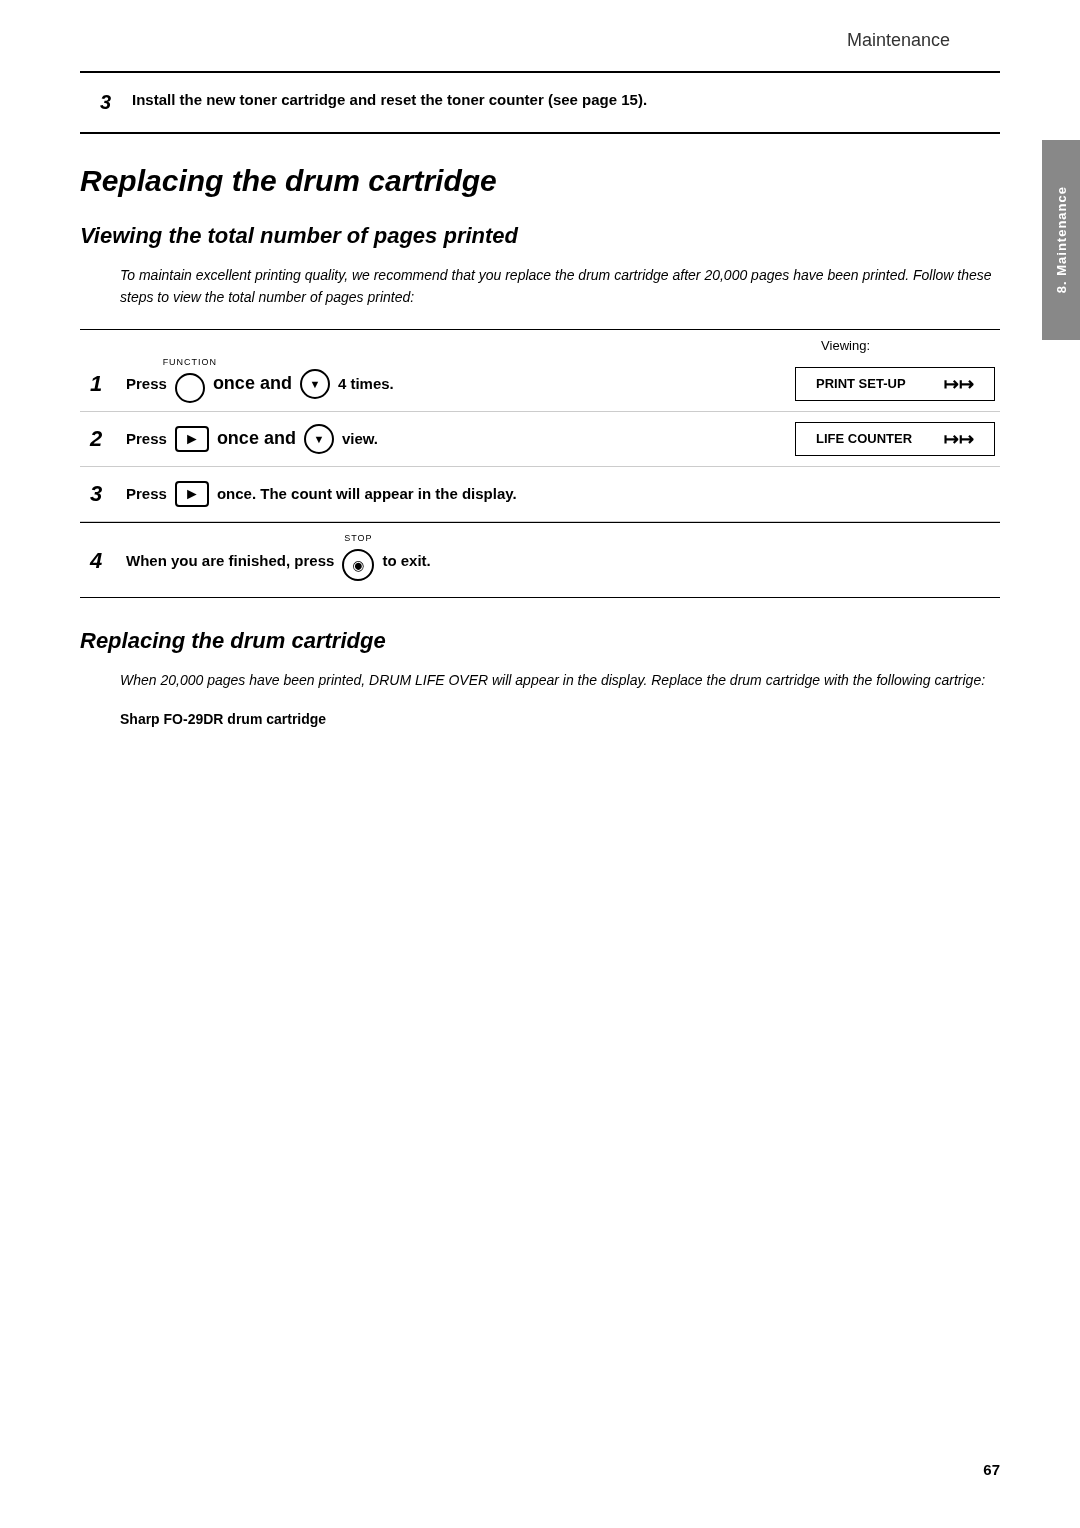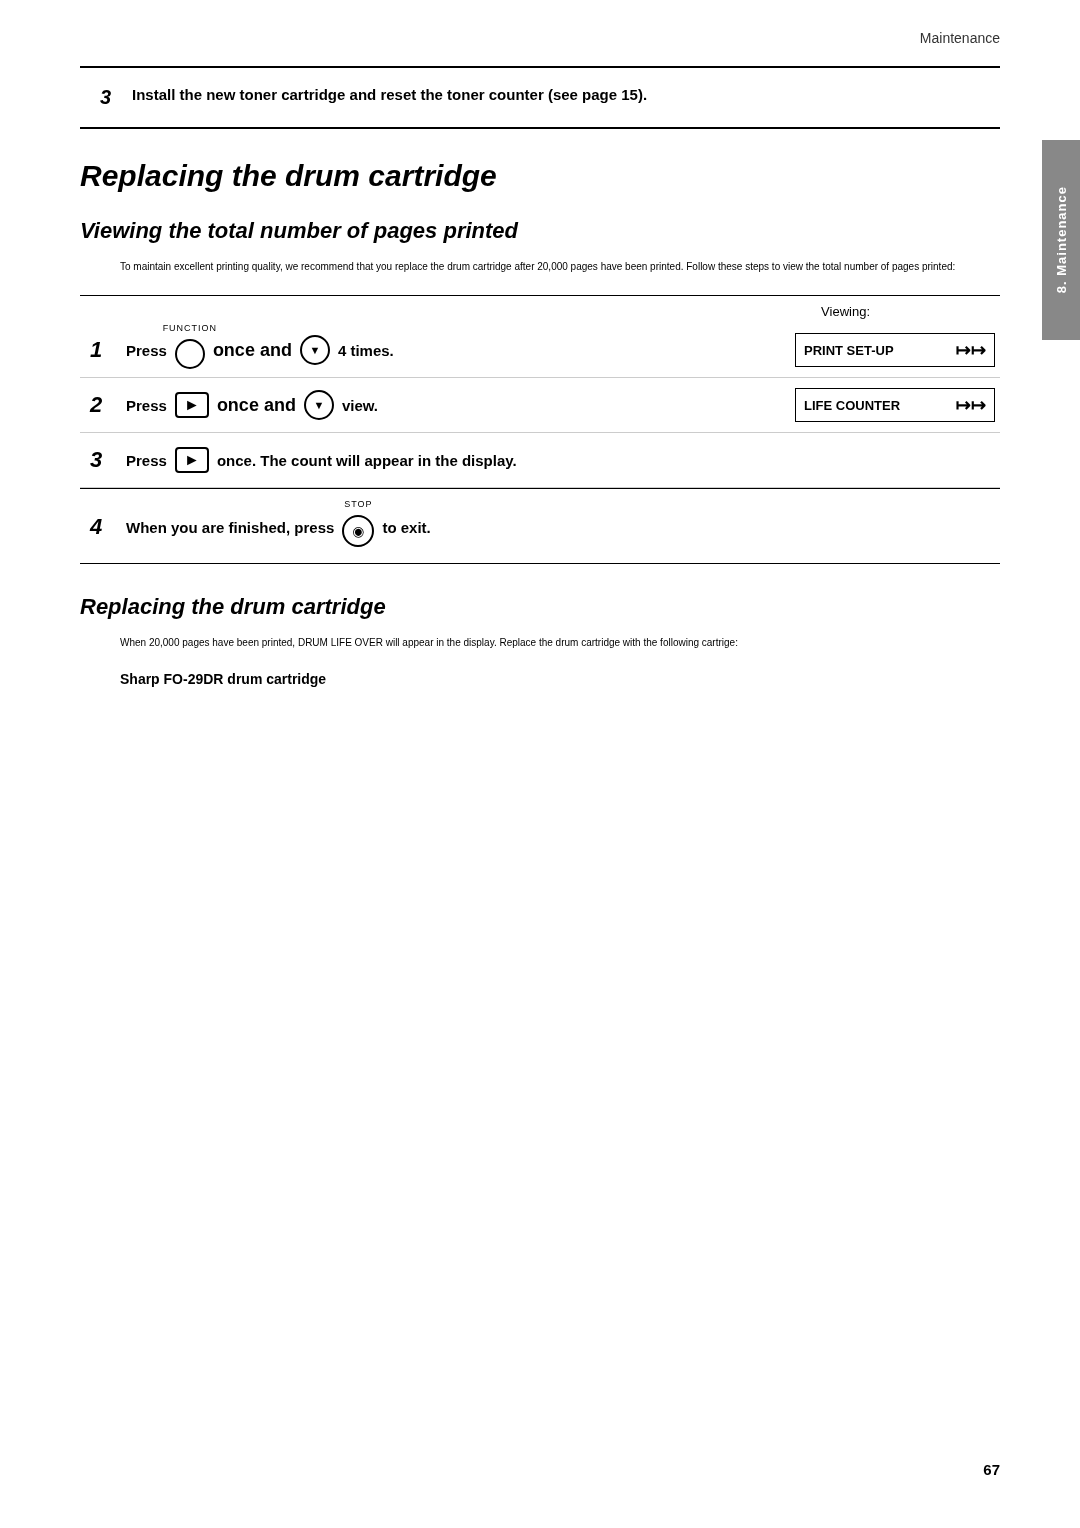--- a/index.html
+++ b/index.html
@@ -47,22 +47,23 @@
 
     
     .header-area {
       padding: 30px 80px 0 80px;
       display: flex;
       justify-content: flex-end;
       align-items: center;
     }
 
     .header-maintenance {
-      font-size: 14px;
+      font-size: 18px;
       color: #333;
+      margin-right: 50px;
     }
 
     
     .toner-box {
       margin: 20px 80px 30px 80px;
       border-top: 2px solid #000;
       border-bottom: 2px solid #000;
       padding: 18px 20px;
     }
 
@@ -101,24 +102,25 @@
     
     .subsection-title {
       font-size: 22px;
       font-weight: bold;
       font-style: italic;
       margin-bottom: 15px;
     }
 
     
     .body-para {
-      font-size: 10px;
+      font-size: 14px;
       line-height: 1.6;
       margin-bottom: 20px;
       padding-left: 40px;
+      font-style: italic;
     }
 
     
     .instructions-box {
       border-top: 1.5px solid #000;
       border-bottom: 1.5px solid #000;
       margin-bottom: 30px;
     }
 
     .display-header {
@@ -151,21 +153,21 @@
       gap: 8px;
       flex: 1;
       padding-left: 10px;
     }
 
     .instruction-right {
       width: 200px;
       display: flex;
       align-items: center;
       justify-content: space-between;
-      padding: 5px 8px;
+      padding: 5px 20px;
       border: 1px solid #000;
       font-size: 13px;
       font-weight: bold;
       margin-right: 5px;
     }
 
     .step-number {
       font-size: 22px;
       font-weight: bold;
       font-style: italic;

